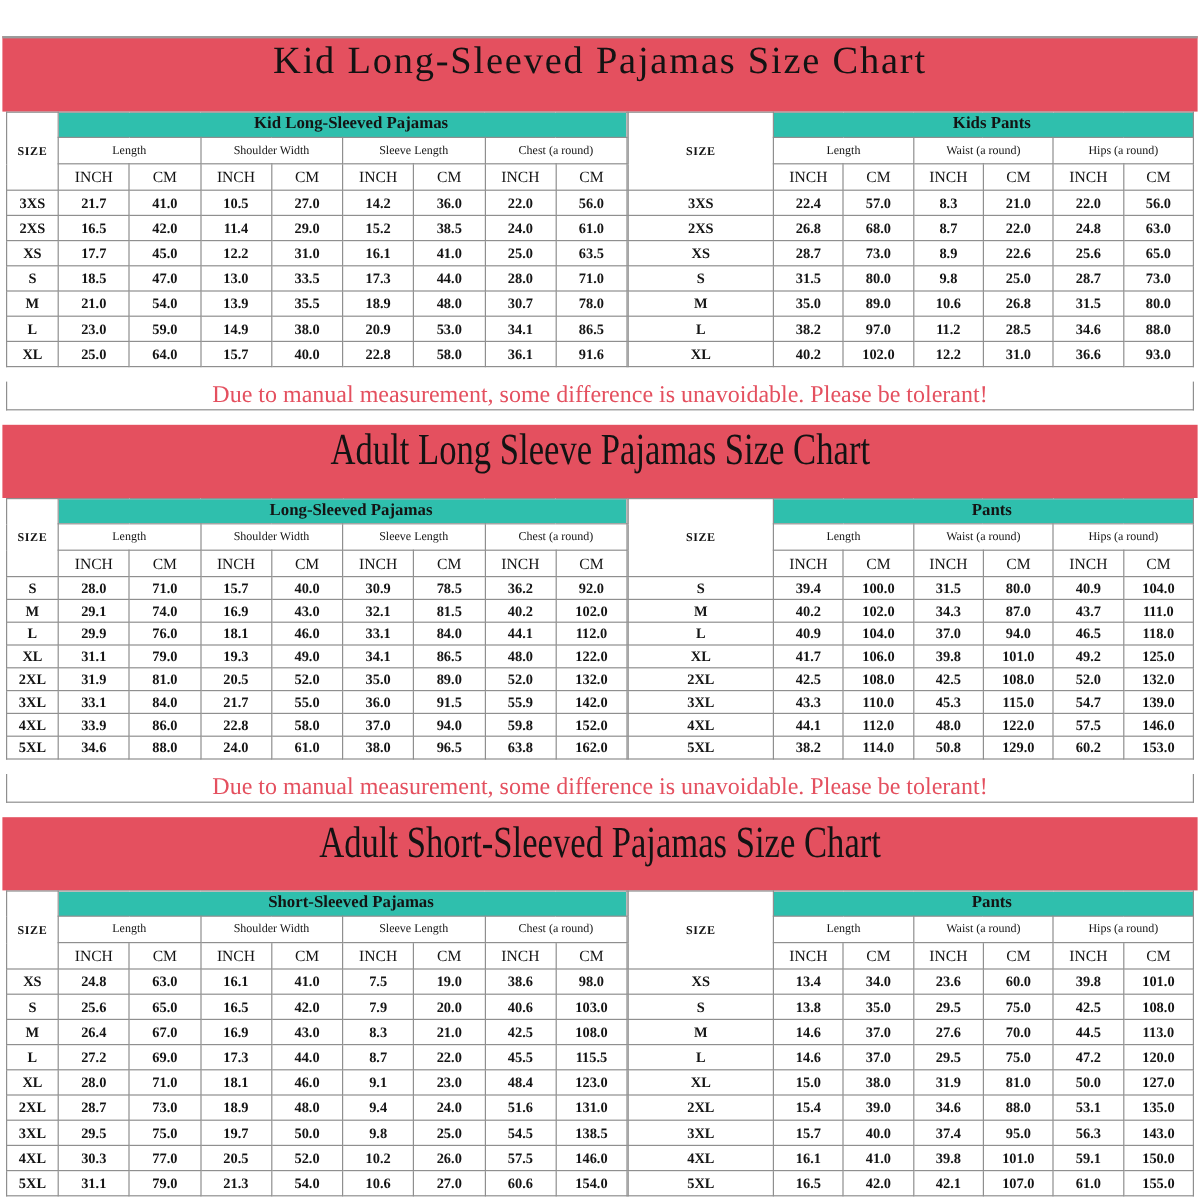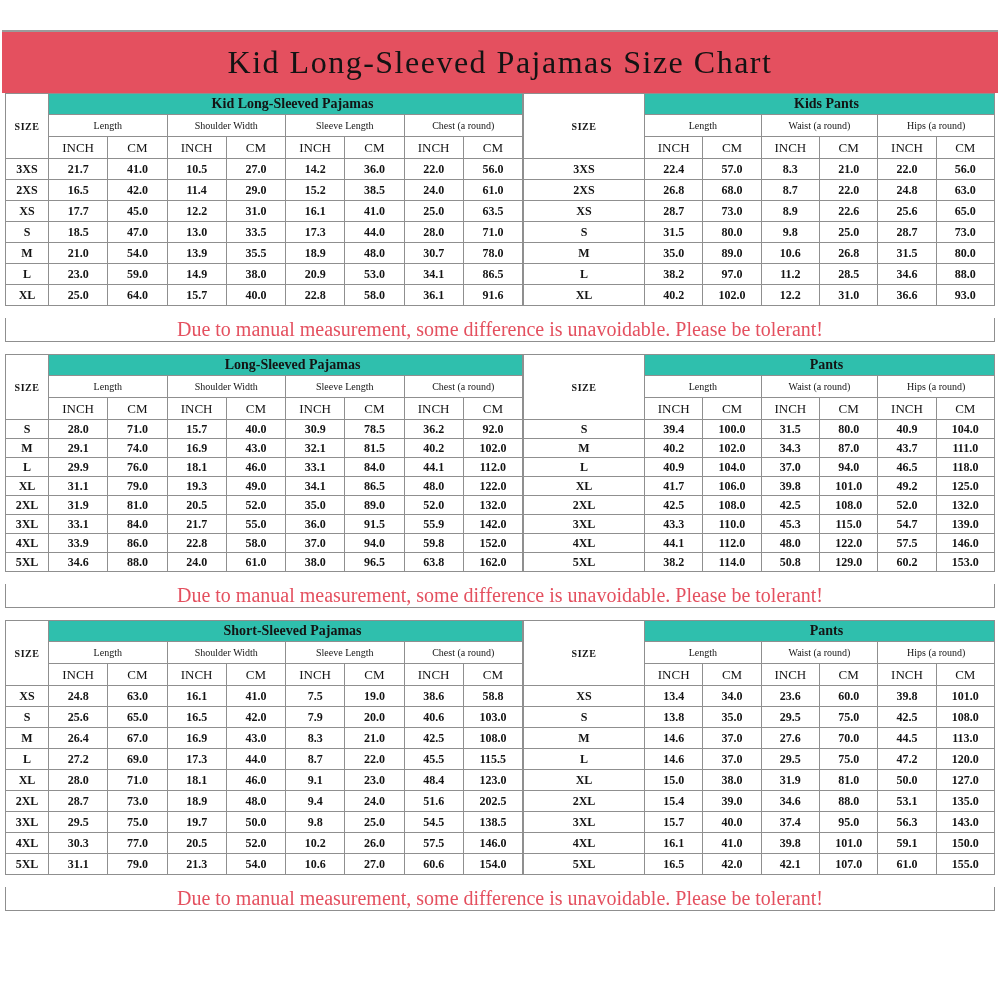--- a/index.html
+++ b/index.html
@@ -9,21 +9,21 @@
     --border:#8f8f8f;
   }
   html,body{margin:0;padding:0;background:#fff;}
   body{width:1000px;height:1000px;overflow:hidden;font-family:"Liberation Serif","DejaVu Serif",serif;}
   .doc{padding-top:30px;}
   .chart-section{margin:0;}
   .banner{
     background:var(--banner);
     height:61px;
     margin:0 2px;
-    display:flex;align-items:center;justify-content:center;
+    display:flex;align-items:flex-start;justify-content:center;
     overflow:hidden;
   }
   .s1 .banner{border-top:2px solid #9b9b9b;}
   .title{color:#131313;white-space:nowrap;}
   .t-wide{font-size:32px;letter-spacing:1.5px;}
   .t-narrow{font-size:37px;display:inline-block;transform:scaleX(0.78);}
   .tables{display:flex;margin:0 5px;}
   table{border-collapse:collapse;table-layout:fixed;}
   table.garment{width:518px;}
   table.pants{width:472px;}
@@ -269,20 +269,23 @@
               <td>31.0</td>
               <td>36.6</td>
               <td>93.0</td>
             </tr>
           </tbody>
         </table>
       </div>
       <div class="disclaimer">Due to manual measurement, some difference is unavoidable. Please be tolerant!</div>
     </section>
     <section class="chart-section s2">
+      <div class="banner">
+        <div class="title t-narrow">Adult Long Sleeve Pajamas Size Chart</div>
+      </div>
       <div class="tables">
         <table class="grid garment">
           <colgroup>
             <col class="col-size">
             <col>
             <col>
             <col>
             <col>
             <col>
             <col>
@@ -503,20 +506,23 @@
               <td>129.0</td>
               <td>60.2</td>
               <td>153.0</td>
             </tr>
           </tbody>
         </table>
       </div>
       <div class="disclaimer">Due to manual measurement, some difference is unavoidable. Please be tolerant!</div>
     </section>
     <section class="chart-section s3">
+      <div class="banner">
+        <div class="title t-narrow">Adult Short-Sleeved Pajamas Size Chart</div>
+      </div>
       <div class="tables">
         <table class="grid garment">
           <colgroup>
             <col class="col-size">
             <col>
             <col>
             <col>
             <col>
             <col>
             <col>
@@ -548,21 +554,21 @@
           <tbody>
             <tr>
               <th class="size-cell">XS</th>
               <td>24.8</td>
               <td>63.0</td>
               <td>16.1</td>
               <td>41.0</td>
               <td>7.5</td>
               <td>19.0</td>
               <td>38.6</td>
-              <td>58.8</td>
+              <td>98.0</td>
             </tr>
             <tr>
               <th class="size-cell">S</th>
               <td>25.6</td>
               <td>65.0</td>
               <td>16.5</td>
               <td>42.0</td>
               <td>7.9</td>
               <td>20.0</td>
               <td>40.6</td>
@@ -603,21 +609,21 @@
             </tr>
             <tr>
               <th class="size-cell">2XL</th>
               <td>28.7</td>
               <td>73.0</td>
               <td>18.9</td>
               <td>48.0</td>
               <td>9.4</td>
               <td>24.0</td>
               <td>51.6</td>
-              <td>202.5</td>
+              <td>131.0</td>
             </tr>
             <tr>
               <th class="size-cell">3XL</th>
               <td>29.5</td>
               <td>75.0</td>
               <td>19.7</td>
               <td>50.0</td>
               <td>9.8</td>
               <td>25.0</td>
               <td>54.5</td>

